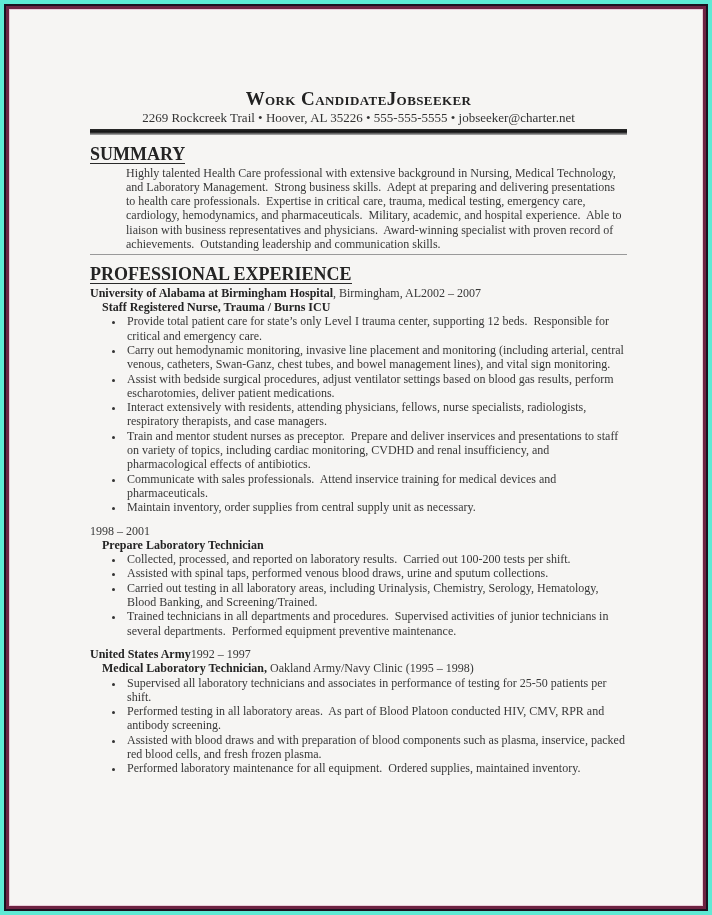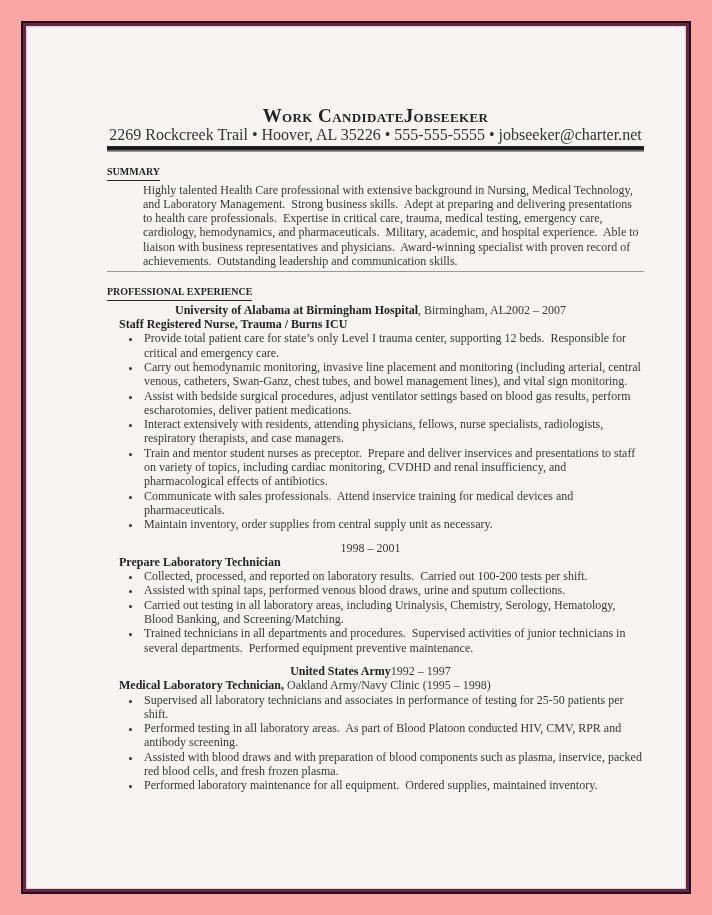--- a/index.html
+++ b/index.html
@@ -1,53 +1,53 @@
 <!DOCTYPE html>
 <html><head>
 <meta charset="utf-8">
 <style>
   * { margin: 0; padding: 0; box-sizing: border-box; }
   html, body { width: 712px; height: 915px; }
   body { font-family: "Liberation Serif", "DejaVu Serif", serif; overflow: hidden; }
 
-  .frame-cyan   { width: 100%; height: 100%; background: #fca5a5; padding: 21px; }
+  .frame-cyan   { width: 100%; height: 100%; background: #5eead4; padding: 4px; }
   .frame-dark   { width: 100%; height: 100%; background: #1b1220; padding: 2px; }
   .frame-maroon { width: 100%; height: 100%; background: #6d2342; padding: 3px; }
   .frame-pink   { width: 100%; height: 100%; background: #e9cdd9; padding: 1px; }
   .page         { width: 100%; height: 100%; background: #f6f5f3; padding: 78px 76px 0 80px; }
 
   .content { width: 537px; color: #383838; font-size: 12px; line-height: 14.3px; }
 
   .doc-header { text-align: center; }
   .doc-name {
     font-size: 19px; line-height: 21px; font-weight: bold;
     font-variant: small-caps; letter-spacing: 0.4px; color: #222;
   }
-  .doc-contact { font-size: 16px; line-height: 14px; margin-top: 2px; color: #333; }
+  .doc-contact { font-size: 13px; line-height: 14px; margin-top: 2px; color: #333; }
 
   .double-rule {
     height: 6px; margin-top: 4px;
     background: linear-gradient(180deg, #2b2b2b 0%, #121212 50%, #5e5e5e 72%, #b2b2b2 100%);
   }
 
   .section-heading {
-    margin-top: 12px; font-weight: bold; font-size: 10px; line-height: 15px; color: #242424;
+    margin-top: 12px; font-weight: bold; font-size: 18px; line-height: 15px; color: #242424;
   }
   .section-heading .underlined {
     display: inline-block; border-bottom: 1.5px solid #2a2a2a; padding-bottom: 0.5px;
   }
 
   .summary-text { margin-top: 2px; margin-left: 36px; }
   .pre { white-space: pre-wrap; }
 
   .thin-rule { margin-top: 3px; border-top: 1px solid #999; }
 
   .job { margin-top: 2px; }
   .job + .job { margin-top: 9px; }
-  .job-header { display: flex; justify-content: center; }
+  .job-header { display: flex; justify-content: flex-start; }
   .job-employer { font-weight: bold; color: #242424; }
   .job-location { font-weight: normal; color: #383838; }
   .job-dates { flex: none; padding-right: 10px; color: #383838; }
   .job-title { font-weight: bold; color: #242424; margin-left: 12px; }
   .job-title .title-suffix { font-weight: normal; color: #383838; }
 
   ul.bullets { margin: 0; padding-left: 35px; list-style: disc outside; }
   ul.bullets li { padding-left: 2px; }
   ul.bullets li::marker { color: #333; font-size: 11px; }
 </style>
@@ -101,21 +101,21 @@
             <div class="job">
               <div class="job-header">
                 <span class="job-dates">1998 – 2001</span>
               </div>
               <div class="job-title">
                 <span>Prepare Laboratory Technician</span><span class="title-suffix pre"></span>
               </div>
               <ul class="bullets">
                 <li class="pre">Collected, processed, and reported on laboratory results.  Carried out 100-200 tests per shift.</li>
                 <li class="pre">Assisted with spinal taps, performed venous blood draws, urine and sputum collections.</li>
-                <li class="pre">Carried out testing in all laboratory areas, including Urinalysis, Chemistry, Serology, Hematology, Blood Banking, and Screening/Matching.</li>
+                <li class="pre">Carried out testing in all laboratory areas, including Urinalysis, Chemistry, Serology, Hematology, Blood Banking, and Screening/Trained.</li>
                 <li class="pre">Trained technicians in all departments and procedures.  Supervised activities of junior technicians in several departments.  Performed equipment preventive maintenance.</li>
               </ul>
             </div>
 
             <div class="job">
               <div class="job-header">
                 <div>
                   <span class="job-employer">United States Army</span><span class="job-location pre"></span>
                 </div>
                 <span class="job-dates">1992 – 1997</span>

